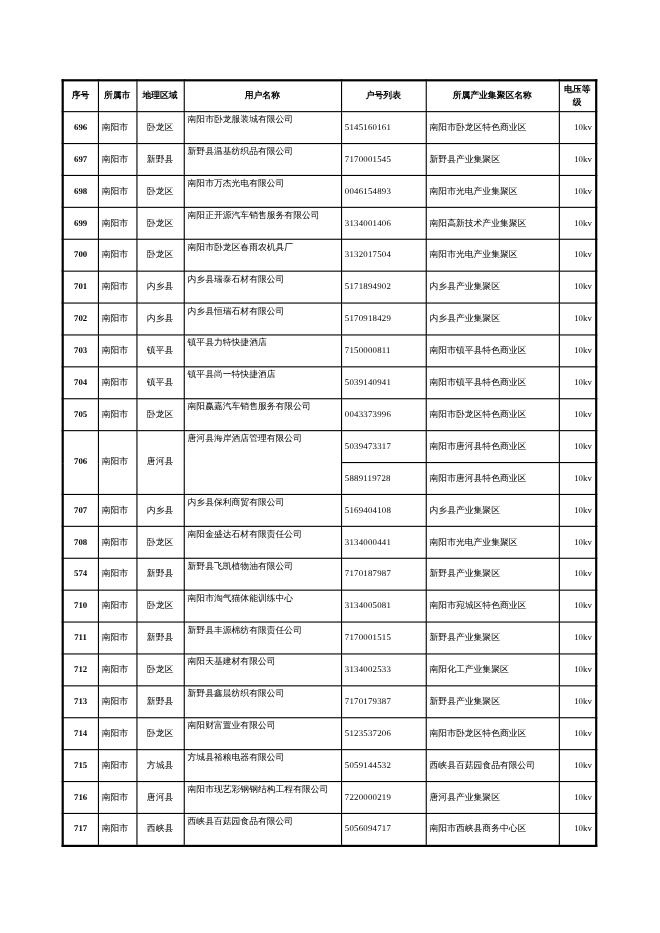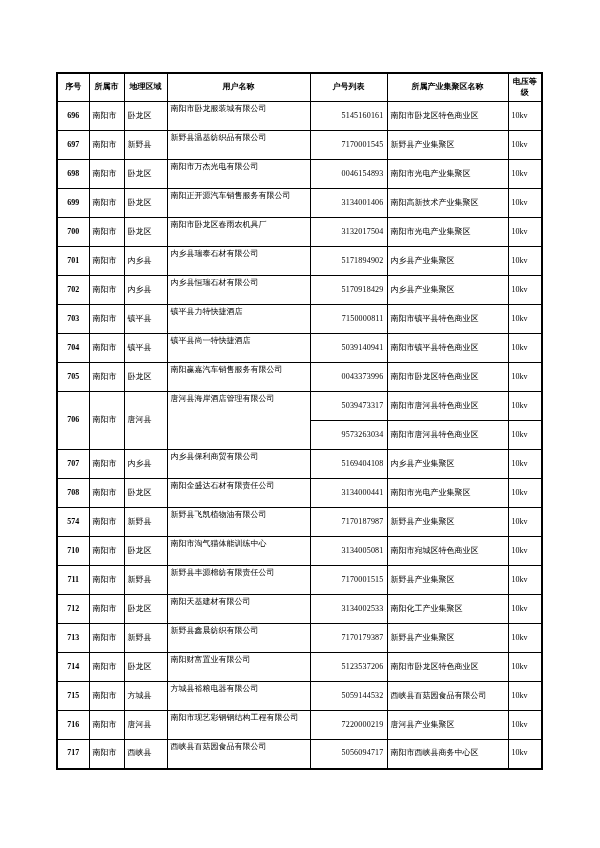--- a/index.html
+++ b/index.html
@@ -34,25 +34,25 @@
     font-weight: bold;
     text-align: center;
     vertical-align: middle;
     height: 25px;
     padding: 1px 2px;
   }
   .cluster-table tbody tr { height: 29px; }
   .cluster-table td { padding: 1px 3px; }
   td.c-seq      { text-align: center; vertical-align: middle; font-weight: bold; }
   td.c-city     { text-align: left;   vertical-align: middle; }
-  td.c-district { text-align: left;   vertical-align: middle; }
+  td.c-district { text-align: center;   vertical-align: middle; }
   td.c-user     { text-align: left;   vertical-align: top; padding-top: 2px; }
-  td.c-account  { text-align: right; vertical-align: middle; letter-spacing: 0.2px; }
+  td.c-account  { text-align: left; vertical-align: middle; letter-spacing: 0.2px; }
   td.c-cluster  { text-align: left;   vertical-align: middle; }
-  td.c-voltage  { text-align: left;   vertical-align: middle; }
+  td.c-voltage  { text-align: right;   vertical-align: middle; }
 </style>
 </head>
 <body>
 
 <div class="page">
   <table class="cluster-table">
     <colgroup>
       <col style="width:32px">
       <col style="width:35px">
       <col style="width:43px">
@@ -166,21 +166,21 @@
         <tr>
           <td class="c-seq" rowspan="2">706</td>
           <td class="c-city" rowspan="2">南阳市</td>
           <td class="c-district" rowspan="2">唐河县</td>
           <td class="c-user" rowspan="2">唐河县海岸酒店管理有限公司</td>
           <td class="c-account">5039473317</td>
           <td class="c-cluster">南阳市唐河县特色商业区</td>
           <td class="c-voltage">10kv</td>
         </tr>
         <tr>
-          <td class="c-account">9573263034</td>
+          <td class="c-account">5889119728</td>
           <td class="c-cluster">南阳市唐河县特色商业区</td>
           <td class="c-voltage">10kv</td>
         </tr>
         <tr>
           <td class="c-seq">707</td>
           <td class="c-city">南阳市</td>
           <td class="c-district">内乡县</td>
           <td class="c-user">内乡县保利商贸有限公司</td>
           <td class="c-account">5169404108</td>
           <td class="c-cluster">内乡县产业集聚区</td>

